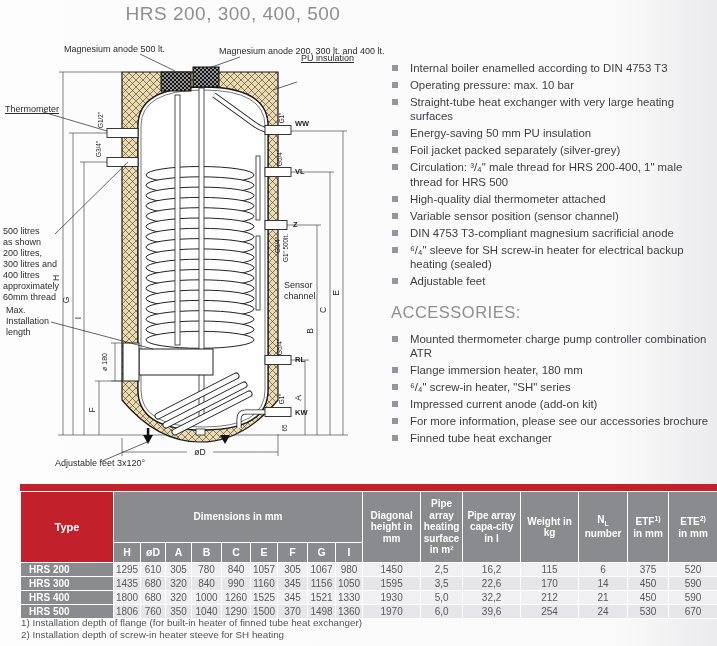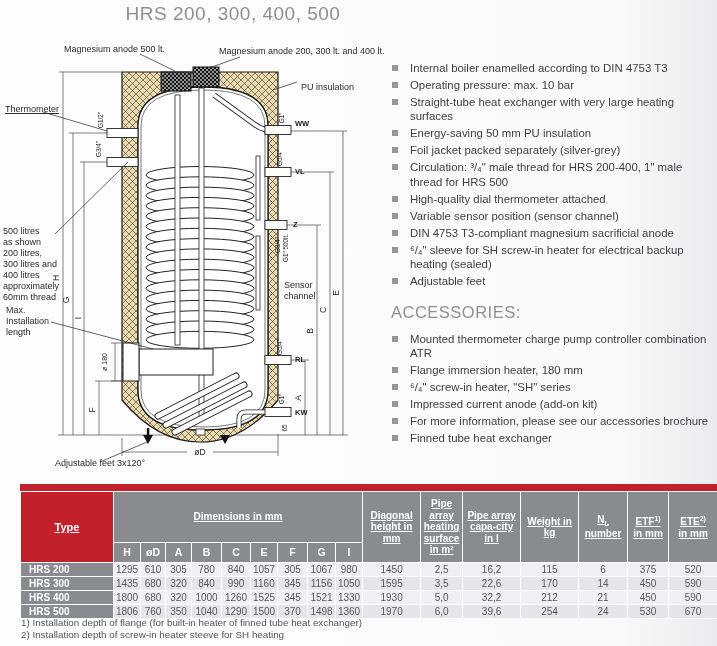--- a/index.html
+++ b/index.html
@@ -17,21 +17,21 @@
   ul.sq li{position:relative;padding-left:19px;font-size:11.4px;line-height:1.27;color:#3e3e40;margin-bottom:2.5px;}
   ul.sq li::before{content:"";position:absolute;left:1px;top:4px;width:6px;height:6px;background:#96969a;}
   #acc-head{font-size:16.5px;color:#8f8f92;letter-spacing:.5px;margin:14px 0 10px 0;font-weight:400;}
   
   #tblwrap{left:20px;top:484px;width:697px;}
   #redbar{height:7px;background:#c2212b;}
   table{border-collapse:collapse;table-layout:fixed;width:697px;}
   th,td{border:1px solid #fff;padding:0;overflow:hidden;}
   thead th{background:#8a8b8f;color:#fff;font-weight:700;vertical-align:middle;text-align:center;line-height:1.15;font-size:10px;padding:2px 1px;}
   th.type{background:#c2212b;font-size:11px;}
-  tr.r1 th{height:46px;text-decoration:underline;}
+  tr.r1 th{height:46px;}
   tr.sub th{height:15px;font-size:10.5px;}
   tbody td{height:13px;text-align:center;color:#58585c;font-size:10px;}
   tbody th{background:#8a8b8f;color:#fff;text-align:left;padding-left:8px;font-weight:700;font-size:10px;}
   tbody tr.odd td{background:#f0f0f2;}
   tbody tr.even td{background:#e6e6e9;}
   sup{font-size:7px;}  sub{font-size:7px;}
   #fnotes{left:21px;top:617px;font-size:9.8px;color:#545457;line-height:1.25;}
   svg{font-family:"Liberation Sans",sans-serif;}
 </style>
 </head>
@@ -190,21 +190,21 @@
       <text transform="rotate(-90 277 207)" x="277" y="207">G3/4"</text>
       <text transform="rotate(-90 285 210)" x="285" y="210">G1" 500lt.</text>
       <text transform="rotate(-90 279 309)" x="279" y="309">G5/4"</text>
       <text transform="rotate(-90 281 361)" x="281" y="361">G1"</text>
       <text transform="rotate(-90 284 390)" x="284" y="390">65</text>
     </g>
   </svg>
 
   <div class="abs callout" style="left:64px;top:44px;">Magnesium anode 500 lt.</div>
   <div class="abs callout" style="left:219px;top:46px;width:200px;">Magnesium anode 200, 300 lt. and 400 lt.</div>
-  <div class="abs callout" style="left:301px;top:82px;">PU insulation</div>
+  <div class="abs callout" style="left:301px;top:53px;text-decoration:underline;">PU insulation</div>
   <div id="thermo-label" class="abs callout" style="left:5px;top:104px;">Thermometer</div>
   <div class="abs callout pre" style="left:3px;top:226px;">500 litres
 as shown
 200 litres,
 300 litres and
 400 litres
 approximately
 60mm thread</div>
   <div class="abs callout pre" style="left:6px;top:305px;">Max.
 Installation

